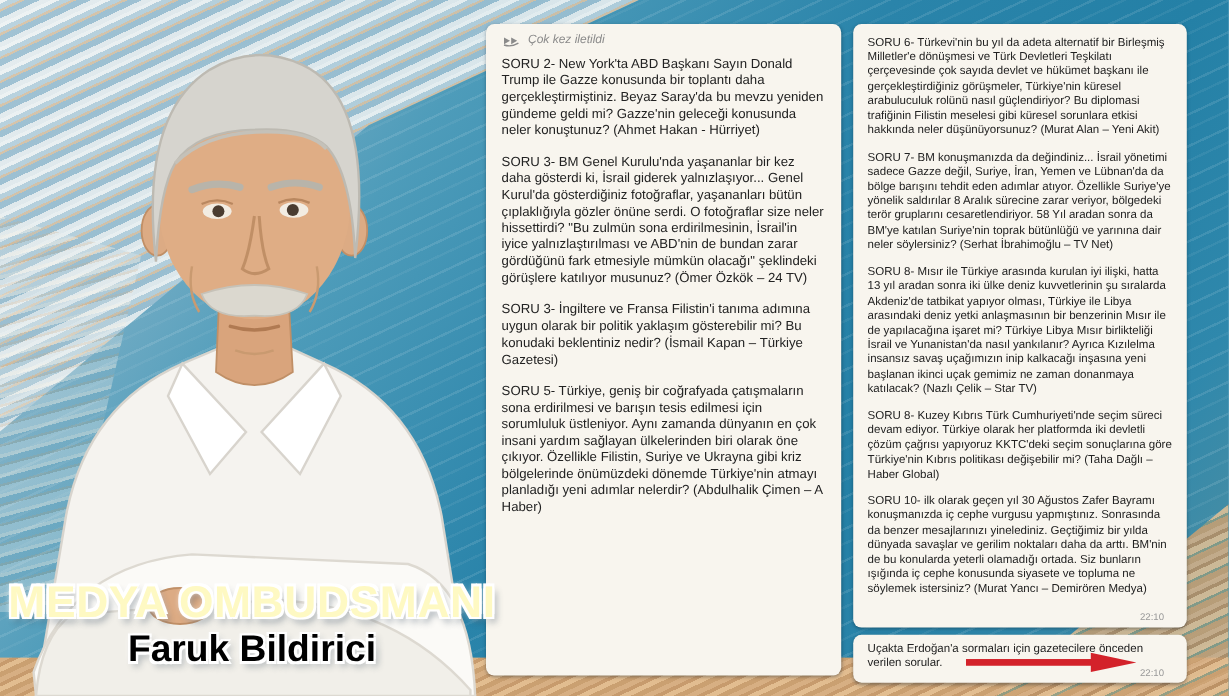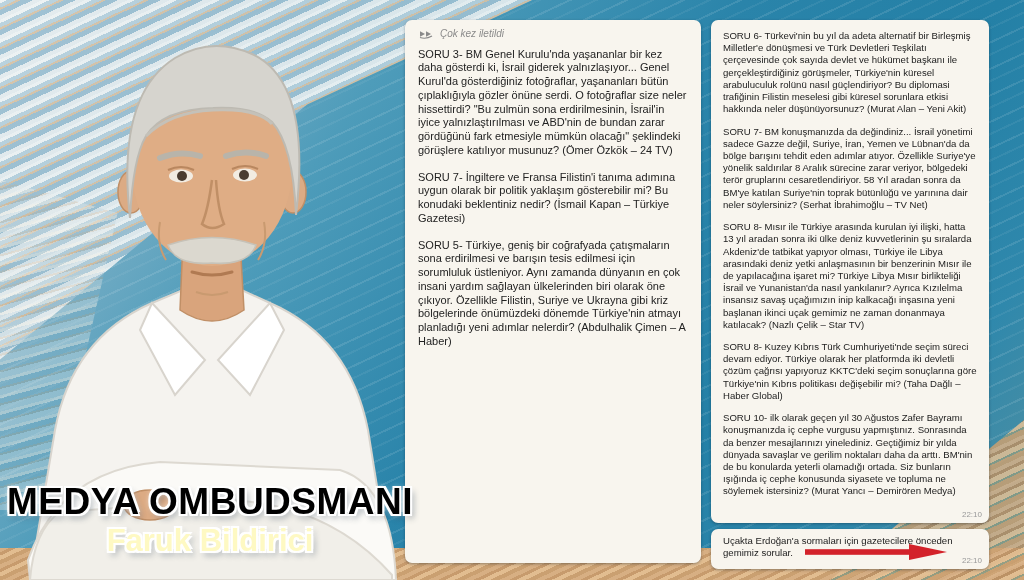--- a/index.html
+++ b/index.html
@@ -19,40 +19,40 @@
     clip-path:polygon(0 0,28% 10%,12% 100%,0 100%);}
   .bg-bottom{position:absolute;left:0;top:548px;width:1024px;height:32px;
     background:repeating-linear-gradient(155deg,#d7af83 0 4px,#c79b6d 4px 7px,#e2bd90 7px 11px,#caa071 11px 15px);}
   .bg-bottomright{position:absolute;left:830px;top:420px;width:194px;height:160px;opacity:.85;
     background:repeating-linear-gradient(155deg,#d7b086 0 4px,#b98f63 4px 7px,#e3c094 7px 12px,#8a9c84 12px 14px,#caa071 14px 19px);
     clip-path:polygon(100% 0,100% 100%,0 100%,55% 45%);}
 
   
   .portrait{position:absolute;left:0;top:0;width:410px;height:580px;}
   .title-block{position:absolute;left:0;top:482px;width:420px;text-align:center;z-index:6;}
-  .title-main{font-size:37px;font-weight:800;letter-spacing:.5px;color:#000000;line-height:1.1;
+  .title-main{font-size:37px;font-weight:800;letter-spacing:.5px;color:#fef9c3;line-height:1.1;
     text-shadow:-2px -2px 0 #fff,2px -2px 0 #fff,-2px 2px 0 #fff,2px 2px 0 #fff,0 0 6px #ffffff,3px 4px 6px rgba(40,60,80,.45);}
-  .title-sub{font-size:31px;font-weight:800;color:#fef9c3;line-height:1.15;
+  .title-sub{font-size:31px;font-weight:800;color:#000000;line-height:1.15;
     text-shadow:-2px -2px 0 #fff,2px -2px 0 #fff,-2px 2px 0 #fff,2px 2px 0 #fff,0 0 6px #ffffff,3px 4px 6px rgba(40,60,80,.45);}
 
   
   .bubble{position:absolute;background:#f8f5ee;border-radius:7px;box-shadow:0 1px 3px rgba(0,20,35,.35);color:#222;z-index:5;}
   .bubble-mid{left:405px;top:20px;width:296px;height:543px;padding:8px 13px 26px 13px;box-sizing:border-box;
     font-size:11px;line-height:1.25;}
   .bubble-r1{left:711px;top:20px;width:278px;height:503px;padding:10px 12px 14px 12px;box-sizing:border-box;
     font-size:9.6px;line-height:1.275;}
   .bubble-r2{left:711px;top:529px;width:278px;height:40px;padding:6px 12px;box-sizing:border-box;
     font-size:9.6px;line-height:1.3;}
   .bubble-mid p{margin:0 0 13px 0;}
   .bubble-mid p:last-child{margin-bottom:12px;}
   .bubble-r1 p{margin:0 0 10px 0;}
   .bubble-r1 p:last-child{margin-bottom:0;}
   .fwd-header{display:flex;align-items:center;gap:5px;color:#8a8a8a;font-style:italic;font-size:10px;margin-bottom:7px;}
   .fwd-icon{display:inline-flex;flex:0 0 auto;}
-  .timestamp{position:absolute;right:7px;bottom:3px;font-size:8px;color:#999;}
+  .timestamp{position:absolute;right:19px;bottom:3px;font-size:8px;color:#999;}
   .red-arrow{position:absolute;right:42px;bottom:9px;width:142px;height:16px;}
 
   .caption-text{width:100%;}
 </style>
 </head>
 <body>
 
 <div class="stage">
 
   <div class="bg-base"></div>
@@ -117,36 +117,37 @@
     <div class="fwd-header">
       <span class="fwd-icon">
         <svg width="17" height="12" viewBox="0 0 17 12">
           <path d="M2 3.2 L7 6 L2 8.8 Z" fill="#8a8a8a"></path>
           <path d="M8 3.2 L13 6 L8 8.8 Z" fill="#8a8a8a"></path>
           <path d="M2 9.5 Q8 11.5 14 8" fill="none" stroke="#8a8a8a" stroke-width="1.2"></path>
         </svg>
       </span>
       <span>Çok kez iletildi</span>
     </div>
+    <p>SORU 2- New York'ta ABD Başkanı Sayın Donald Trump ile Gazze konusunda bir toplantı daha gerçekleştirmiştiniz. Beyaz Saray'da bu mevzu yeniden gündeme geldi mi? Gazze'nin geleceği konusunda neler konuştunuz? (Ahmet Hakan - Hürriyet)</p>
     <p>SORU 3- BM Genel Kurulu'nda yaşananlar bir kez daha gösterdi ki, İsrail giderek yalnızlaşıyor... Genel Kurul'da gösterdiğiniz fotoğraflar, yaşananları bütün çıplaklığıyla gözler önüne serdi. O fotoğraflar size neler hissettirdi? "Bu zulmün sona erdirilmesinin, İsrail'in iyice yalnızlaştırılması ve ABD'nin de bundan zarar gördüğünü fark etmesiyle mümkün olacağı" şeklindeki görüşlere katılıyor musunuz? (Ömer Özkök – 24 TV)</p>
-    <p>SORU 7- İngiltere ve Fransa Filistin'i tanıma adımına uygun olarak bir politik yaklaşım gösterebilir mi? Bu konudaki beklentiniz nedir? (İsmail Kapan – Türkiye Gazetesi)</p>
+    <p>SORU 3- İngiltere ve Fransa Filistin'i tanıma adımına uygun olarak bir politik yaklaşım gösterebilir mi? Bu konudaki beklentiniz nedir? (İsmail Kapan – Türkiye Gazetesi)</p>
     <p>SORU 5- Türkiye, geniş bir coğrafyada çatışmaların sona erdirilmesi ve barışın tesis edilmesi için sorumluluk üstleniyor. Aynı zamanda dünyanın en çok insani yardım sağlayan ülkelerinden biri olarak öne çıkıyor. Özellikle Filistin, Suriye ve Ukrayna gibi kriz bölgelerinde önümüzdeki dönemde Türkiye'nin atmayı planladığı yeni adımlar nelerdir? (Abdulhalik Çimen – A Haber)</p>
   </div>
 
   <div class="bubble bubble-r1">
     <p>SORU 6- Türkevi'nin bu yıl da adeta alternatif bir Birleşmiş Milletler'e dönüşmesi ve Türk Devletleri Teşkilatı çerçevesinde çok sayıda devlet ve hükümet başkanı ile gerçekleştirdiğiniz görüşmeler, Türkiye'nin küresel arabuluculuk rolünü nasıl güçlendiriyor? Bu diplomasi trafiğinin Filistin meselesi gibi küresel sorunlara etkisi hakkında neler düşünüyorsunuz? (Murat Alan – Yeni Akit)</p>
     <p>SORU 7- BM konuşmanızda da değindiniz... İsrail yönetimi sadece Gazze değil, Suriye, İran, Yemen ve Lübnan'da da bölge barışını tehdit eden adımlar atıyor. Özellikle Suriye'ye yönelik saldırılar 8 Aralık sürecine zarar veriyor, bölgedeki terör gruplarını cesaretlendiriyor. 58 Yıl aradan sonra da BM'ye katılan Suriye'nin toprak bütünlüğü ve yarınına dair neler söylersiniz? (Serhat İbrahimoğlu – TV Net)</p>
     <p>SORU 8- Mısır ile Türkiye arasında kurulan iyi ilişki, hatta 13 yıl aradan sonra iki ülke deniz kuvvetlerinin şu sıralarda Akdeniz'de tatbikat yapıyor olması, Türkiye ile Libya arasındaki deniz yetki anlaşmasının bir benzerinin Mısır ile de yapılacağına işaret mi? Türkiye Libya Mısır birlikteliği İsrail ve Yunanistan'da nasıl yankılanır? Ayrıca Kızılelma insansız savaş uçağımızın inip kalkacağı inşasına yeni başlanan ikinci uçak gemimiz ne zaman donanmaya katılacak? (Nazlı Çelik – Star TV)</p>
     <p>SORU 8- Kuzey Kıbrıs Türk Cumhuriyeti'nde seçim süreci devam ediyor. Türkiye olarak her platformda iki devletli çözüm çağrısı yapıyoruz KKTC'deki seçim sonuçlarına göre Türkiye'nin Kıbrıs politikası değişebilir mi? (Taha Dağlı – Haber Global)</p>
     <p>SORU 10- ilk olarak geçen yıl 30 Ağustos Zafer Bayramı konuşmanızda iç cephe vurgusu yapmıştınız. Sonrasında da benzer mesajlarınızı yinelediniz. Geçtiğimiz bir yılda dünyada savaşlar ve gerilim noktaları daha da arttı. BM'nin de bu konularda yeterli olamadığı ortada. Siz bunların ışığında iç cephe konusunda siyasete ve topluma ne söylemek istersiniz? (Murat Yancı – Demirören Medya)</p>
     <span class="timestamp">22:10</span>
   </div>
 
   <div class="bubble bubble-r2">
-    <div class="caption-text">Uçakta Erdoğan'a sormaları için gazetecilere önceden gemimiz sorular.</div>
+    <div class="caption-text">Uçakta Erdoğan'a sormaları için gazetecilere önceden verilen sorular.</div>
     <svg class="red-arrow" viewBox="0 0 142 16">
       <rect x="0" y="5.2" width="106" height="5.6" fill="#d3222a"></rect>
       <path d="M104 0 L142 8 L104 16 Z" fill="#d3222a"></path>
     </svg>
     <span class="timestamp">22:10</span>
   </div>
 
 </div>
 
 </body></html>

